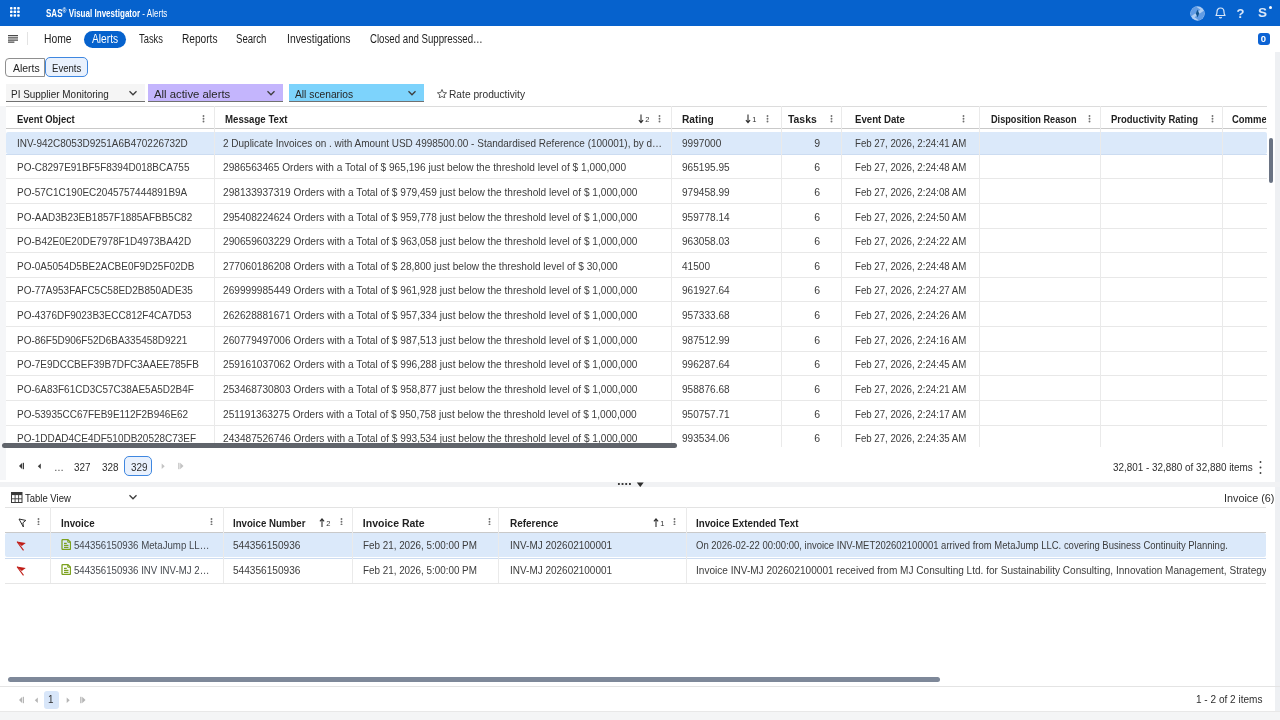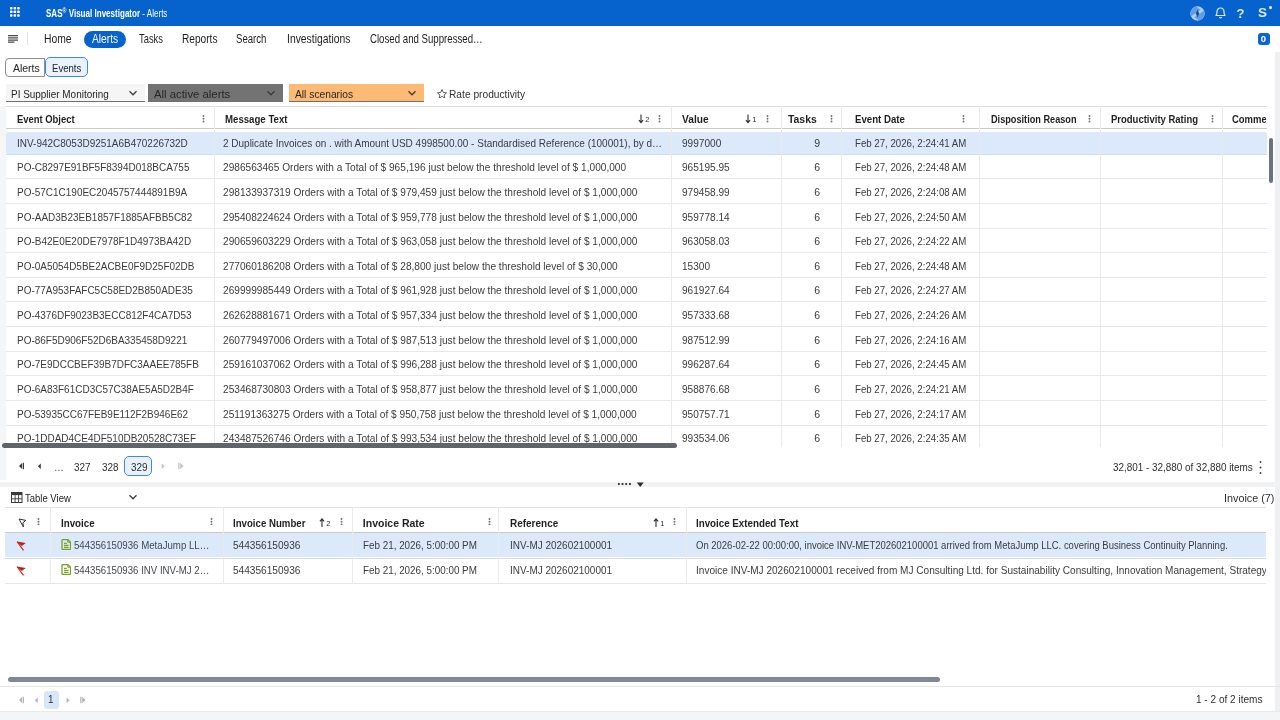--- a/index.html
+++ b/index.html
@@ -55,27 +55,27 @@
 <div style="left:5px;top:57.5px;width:40px;height:19.5px;border:1px solid #8f8f8f;border-radius:4px 0 0 4px;background:#fdfdfd"></div>
 <span style="left:12.5px;top:62px;font-size:11px;color:#222;white-space:nowrap;transform:scaleX(0.95);transform-origin:0 0;">Alerts</span>
 <div style="left:44.5px;top:57px;width:43px;height:20px;border:1px solid #3f87e0;border-radius:5px;background:#e9f1fd"></div>
 <span style="left:51.5px;top:62px;font-size:11px;color:#222;white-space:nowrap;transform:scaleX(0.87);transform-origin:0 0;">Events</span>
 <div style="left:6.4px;top:84px;width:139px;height:18px;background:#f5f5f5;border-bottom:1px solid #717171">
     <span style="left:4.5px;top:3.5px;font-size:10.8px;color:#262626;white-space:nowrap;transform:scaleX(0.92);transform-origin:0 0">PI Supplier Monitoring</span>
     <svg class="abs" style="left:122px;top:6px" width="10" height="7" viewBox="0 0 10 7">
       <path d="M1.5 1.3 L5 4.8 L8.5 1.3" stroke="#3c3c3c" stroke-width="1.25" fill="none"></path>
     </svg>
   </div>
-<div style="left:147.7px;top:84px;width:135.5px;height:18px;background:#737373;border-bottom:1px solid #717171">
+<div style="left:147.7px;top:84px;width:135.5px;height:18px;background:#c4b5fd;border-bottom:1px solid #717171">
     <span style="left:6px;top:3.5px;font-size:10.8px;color:#262626;white-space:nowrap;transform:scaleX(1.05);transform-origin:0 0">All active alerts</span>
     <svg class="abs" style="left:118.5px;top:6px" width="10" height="7" viewBox="0 0 10 7">
       <path d="M1.5 1.3 L5 4.8 L8.5 1.3" stroke="#3c3c3c" stroke-width="1.25" fill="none"></path>
     </svg>
   </div>
-<div style="left:288.7px;top:84px;width:135px;height:18px;background:#fdba74;border-bottom:1px solid #717171">
+<div style="left:288.7px;top:84px;width:135px;height:18px;background:#7dd3fc;border-bottom:1px solid #717171">
     <span style="left:6px;top:3.5px;font-size:10.8px;color:#262626;white-space:nowrap;transform:scaleX(0.95);transform-origin:0 0">All scenarios</span>
     <svg class="abs" style="left:118px;top:6px" width="10" height="7" viewBox="0 0 10 7">
       <path d="M1.5 1.3 L5 4.8 L8.5 1.3" stroke="#3c3c3c" stroke-width="1.25" fill="none"></path>
     </svg>
   </div>
 <svg class="abs" style="left:436.5px;top:88.5px" width="10" height="9.5" viewBox="0 0 20 19">
     <path d="M10 1 L12.6 7.1 L19.2 7.6 L14.2 11.9 L15.7 18.3 L10 14.8 L4.3 18.3 L5.8 11.9 L0.8 7.6 L7.4 7.1 Z" fill="none" stroke="#3a3a3a" stroke-width="1.6"></path>
   </svg>
 <span style="left:449px;top:87.5px;font-size:10.8px;color:#303030;white-space:nowrap;transform:scaleX(0.945);transform-origin:0 0;">Rate productivity</span>
 <div style="left:6px;top:106.3px;width:1260.5px;height:0;border-top:1px solid #dcdcdc"></div>
@@ -90,21 +90,21 @@
 <span style="left:225px;top:113.2px;font-size:10.5px;color:#1f1f1f;font-weight:bold;white-space:nowrap;transform:scaleX(0.918);transform-origin:0 0;">Message Text</span>
 <svg class="abs" style="left:637px;top:113px" width="17" height="12" viewBox="0 0 17 12">
     <path d="M4 1.6 L4 9.4 M1.9 7.2 L4 9.7 L6.1 7.2" stroke="#2e2e2e" stroke-width="1.1" fill="none"></path>
     <text x="8.2" y="8.8" font-size="7.5" fill="#2e2e2e" font-family="Liberation Sans, sans-serif">2</text>
   </svg>
 <svg class="abs" style="left:657.5px;top:115.2px" width="3" height="7.5" viewBox="0 0 3 7.5">
     <circle cx="1.5" cy="0.95" r="0.95" fill="#6e6e6e"></circle>
     <circle cx="1.5" cy="3.75" r="0.95" fill="#6e6e6e"></circle>
     <circle cx="1.5" cy="6.55" r="0.95" fill="#6e6e6e"></circle>
   </svg>
-<span style="left:682px;top:113.2px;font-size:10.5px;color:#1f1f1f;font-weight:bold;white-space:nowrap;transform:scaleX(0.97);transform-origin:0 0;">Value</span>
+<span style="left:682px;top:113.2px;font-size:10.5px;color:#1f1f1f;font-weight:bold;white-space:nowrap;transform:scaleX(0.97);transform-origin:0 0;">Rating</span>
 <svg class="abs" style="left:744px;top:113px" width="17" height="12" viewBox="0 0 17 12">
     <path d="M4 1.6 L4 9.4 M1.9 7.2 L4 9.7 L6.1 7.2" stroke="#2e2e2e" stroke-width="1.1" fill="none"></path>
     <text x="8.2" y="8.8" font-size="7.5" fill="#2e2e2e" font-family="Liberation Sans, sans-serif">1</text>
   </svg>
 <svg class="abs" style="left:765.5px;top:115.2px" width="3" height="7.5" viewBox="0 0 3 7.5">
     <circle cx="1.5" cy="0.95" r="0.95" fill="#6e6e6e"></circle>
     <circle cx="1.5" cy="3.75" r="0.95" fill="#6e6e6e"></circle>
     <circle cx="1.5" cy="6.55" r="0.95" fill="#6e6e6e"></circle>
   </svg>
 <span style="left:788.4px;top:113.2px;font-size:10.5px;color:#1f1f1f;font-weight:bold;white-space:nowrap;transform:scaleX(0.99);transform-origin:0 0;">Tasks</span>
@@ -159,21 +159,21 @@
 <span style="left:855px;top:210.56px;font-size:10.5px;color:#3c3c3c;white-space:nowrap;transform:scaleX(0.921);transform-origin:0 0;">Feb 27, 2026, 2:24:50 AM</span>
 <div style="left:6px;top:252.2px;width:1260.5px;height:0;border-top:1px solid #e8e8e8"></div>
 <span style="left:17.3px;top:235.18px;font-size:10.5px;color:#3c3c3c;white-space:nowrap;transform:scaleX(0.95);transform-origin:0 0;">PO-B42E0E20DE7978F1D4973BA42D</span>
 <span style="left:222.5px;top:235.18px;font-size:10.5px;color:#3c3c3c;white-space:nowrap;transform:scaleX(0.965);transform-origin:0 0;">290659603229 Orders with a Total of $ 963,058 just below the threshold level of $ 1,000,000</span>
 <span style="left:681.5px;top:235.18px;font-size:10.5px;color:#3c3c3c;white-space:nowrap;transform:scaleX(0.96);transform-origin:0 0;">963058.03</span>
 <span style="left:760px;top:235.18px;width:60px;text-align:right;font-size:10.5px;color:#3c3c3c">6</span>
 <span style="left:855px;top:235.18px;font-size:10.5px;color:#3c3c3c;white-space:nowrap;transform:scaleX(0.921);transform-origin:0 0;">Feb 27, 2026, 2:24:22 AM</span>
 <div style="left:6px;top:276.8px;width:1260.5px;height:0;border-top:1px solid #e8e8e8"></div>
 <span style="left:17.3px;top:259.8px;font-size:10.5px;color:#3c3c3c;white-space:nowrap;transform:scaleX(0.95);transform-origin:0 0;">PO-0A5054D5BE2ACBE0F9D25F02DB</span>
 <span style="left:222.5px;top:259.8px;font-size:10.5px;color:#3c3c3c;white-space:nowrap;transform:scaleX(0.965);transform-origin:0 0;">277060186208 Orders with a Total of $ 28,800 just below the threshold level of $ 30,000</span>
-<span style="left:681.5px;top:259.8px;font-size:10.5px;color:#3c3c3c;white-space:nowrap;transform:scaleX(0.96);transform-origin:0 0;">15300</span>
+<span style="left:681.5px;top:259.8px;font-size:10.5px;color:#3c3c3c;white-space:nowrap;transform:scaleX(0.96);transform-origin:0 0;">41500</span>
 <span style="left:760px;top:259.8px;width:60px;text-align:right;font-size:10.5px;color:#3c3c3c">6</span>
 <span style="left:855px;top:259.8px;font-size:10.5px;color:#3c3c3c;white-space:nowrap;transform:scaleX(0.921);transform-origin:0 0;">Feb 27, 2026, 2:24:48 AM</span>
 <div style="left:6px;top:301.4px;width:1260.5px;height:0;border-top:1px solid #e8e8e8"></div>
 <span style="left:17.3px;top:284.41999999999996px;font-size:10.5px;color:#3c3c3c;white-space:nowrap;transform:scaleX(0.95);transform-origin:0 0;">PO-77A953FAFC5C58ED2B850ADE35</span>
 <span style="left:222.5px;top:284.41999999999996px;font-size:10.5px;color:#3c3c3c;white-space:nowrap;transform:scaleX(0.965);transform-origin:0 0;">269999985449 Orders with a Total of $ 961,928 just below the threshold level of $ 1,000,000</span>
 <span style="left:681.5px;top:284.41999999999996px;font-size:10.5px;color:#3c3c3c;white-space:nowrap;transform:scaleX(0.96);transform-origin:0 0;">961927.64</span>
 <span style="left:760px;top:284.41999999999996px;width:60px;text-align:right;font-size:10.5px;color:#3c3c3c">6</span>
 <span style="left:855px;top:284.41999999999996px;font-size:10.5px;color:#3c3c3c;white-space:nowrap;transform:scaleX(0.921);transform-origin:0 0;">Feb 27, 2026, 2:24:27 AM</span>
 <div style="left:6px;top:326.0px;width:1260.5px;height:0;border-top:1px solid #e8e8e8"></div>
 <span style="left:17.3px;top:309.03999999999996px;font-size:10.5px;color:#3c3c3c;white-space:nowrap;transform:scaleX(0.95);transform-origin:0 0;">PO-4376DF9023B3ECC812F4CA7D53</span>
@@ -252,21 +252,21 @@
 <div style="left:8px;top:488px;width:136px;height:19.5px;background:#fff;border-bottom:1px solid #6b6b6b"></div>
 <svg class="abs" style="left:11px;top:491.5px" width="11.5" height="11" viewBox="0 0 11.5 11">
     <rect x="0.5" y="0.5" width="10.5" height="10" fill="none" stroke="#3a3a3a" stroke-width="1"></rect>
     <rect x="0.5" y="0.5" width="10.5" height="2.6" fill="#3a3a3a"></rect>
     <path d="M4.1 0.5 V10.5 M7.6 0.5 V10.5 M0.5 6.8 H11" stroke="#3a3a3a" stroke-width="0.9" fill="none"></path>
   </svg>
 <span style="left:25px;top:491.5px;font-size:10.8px;color:#222;white-space:nowrap;transform:scaleX(0.88);transform-origin:0 0;">Table View</span>
 <svg class="abs" style="left:128px;top:494px" width="10" height="7" viewBox="0 0 10 7">
     <path d="M1.5 1.3 L5 4.8 L8.5 1.3" stroke="#3c3c3c" stroke-width="1.25" fill="none"></path>
   </svg>
-<span style="left:1224px;top:491.5px;font-size:10.8px;color:#2e2e2e;white-space:nowrap;transform:scaleX(1.0);transform-origin:0 0;">Invoice (7)</span>
+<span style="left:1224px;top:491.5px;font-size:10.8px;color:#2e2e2e;white-space:nowrap;transform:scaleX(1.0);transform-origin:0 0;">Invoice (6)</span>
 <div style="left:5px;top:507.3px;width:1261px;height:0;border-top:1px solid #e3e3e3"></div>
 <div style="left:5px;top:532.3px;width:1261px;height:0;border-top:1px solid #c9c9c9"></div>
 <svg class="abs" style="left:17.8px;top:518px" width="9" height="10" viewBox="0 0 18 20">
     <path d="M2 2 L15.6 4.8 L9.8 9.6 L10.8 18 Z" fill="none" stroke="#2e2e2e" stroke-width="2" stroke-linejoin="round"></path>
   </svg>
 <svg class="abs" style="left:37px;top:517.8px" width="3" height="7.5" viewBox="0 0 3 7.5">
     <circle cx="1.5" cy="0.95" r="0.95" fill="#6e6e6e"></circle>
     <circle cx="1.5" cy="3.75" r="0.95" fill="#6e6e6e"></circle>
     <circle cx="1.5" cy="6.55" r="0.95" fill="#6e6e6e"></circle>
   </svg>

